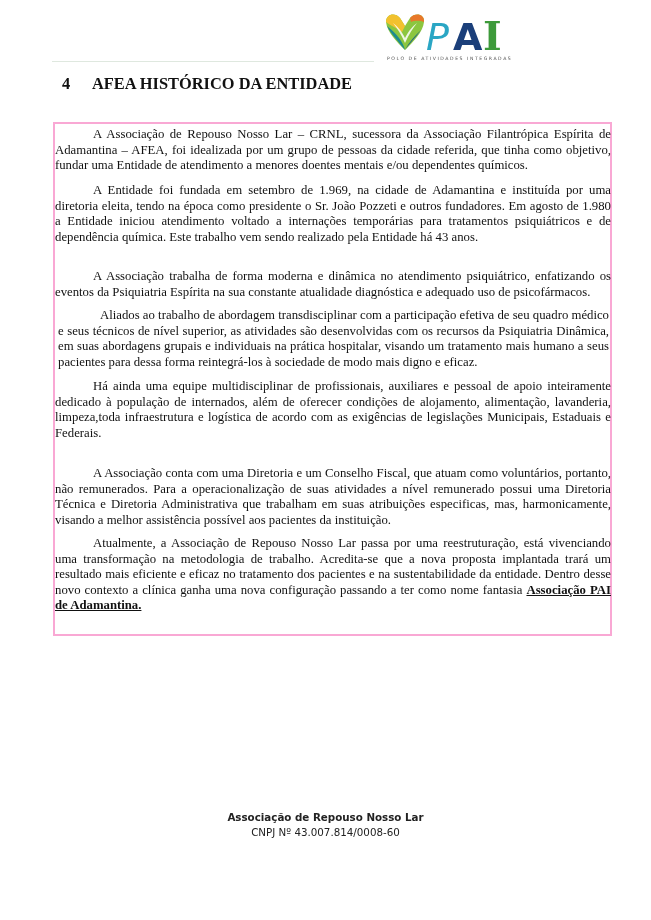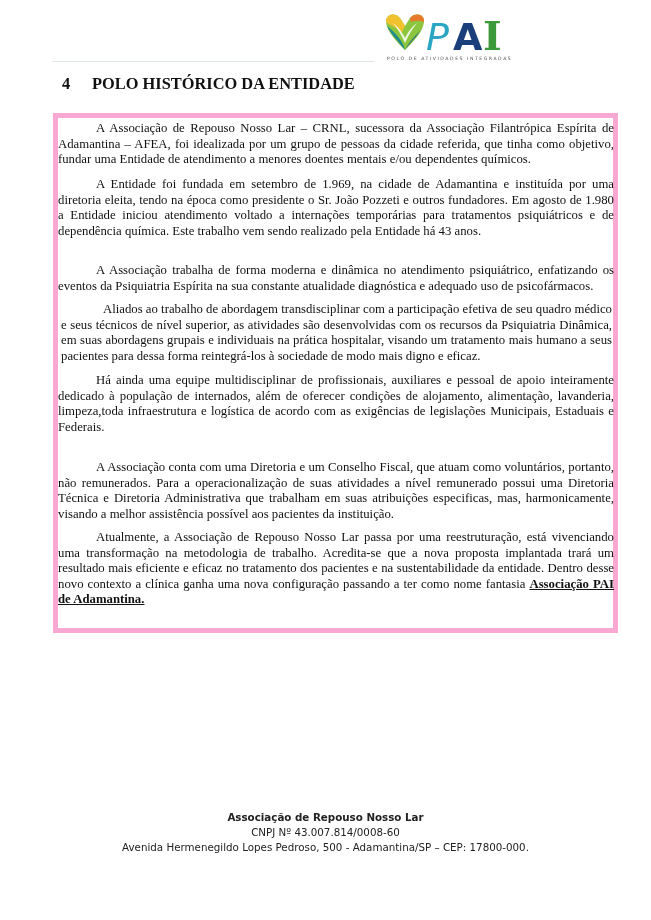--- a/index.html
+++ b/index.html
@@ -51,24 +51,24 @@
       color: #111;
       white-space: nowrap;
     }
     .section-title .num {
       display: inline-block;
       width: 30px;
     }
     .content-box {
       position: absolute;
       left: 53px;
-      top: 113px;
+      top: 122px;
       width: 555px;
       height: 510px;
-      border: 5px solid #f9a8d4;
+      border: 2px solid #f9a8d4;
       box-sizing: content-box;
       text-decoration: underline;
     }
     .para {
       position: absolute;
       left: 0;
       width: 556px;
       margin: 0;
       font-size: 12.75px;
       line-height: 15.5px;
@@ -120,30 +120,29 @@
     <text x="43" y="40" font-family="DejaVu Sans, sans-serif" font-size="38" font-style="italic" fill="#2aa6c4">P</text>
 
     <text x="70" y="40" font-family="DejaVu Sans, sans-serif" font-size="38" font-weight="bold" fill="#1b3f7a">A</text>
 
     <text x="100" y="40" font-family="DejaVu Serif, serif" font-size="40" font-weight="bold" fill="#3d9a3a">I</text>
   </svg>
   <div class="logo-tagline">POLO DE ATIVIDADES INTEGRADAS</div>
 </div>
 
 <div class="section-title">
-  <span class="num">4</span><span>POLO HISTÓRICO DA ENTIDADE</span>
+  <span class="num">4</span><span>AFEA HISTÓRICO DA ENTIDADE</span>
 </div>
 
 <div class="content-box">
   <p class="para p1">A Associação de Repouso Nosso Lar – CRNL, sucessora da Associação Filantrópica Espírita de Adamantina – AFEA, foi idealizada por um grupo de pessoas da cidade referida, que tinha como objetivo, fundar uma Entidade de atendimento a menores doentes mentais e/ou dependentes químicos.</p>
   <p class="para p2">A Entidade foi fundada em setembro de 1.969, na cidade de Adamantina e instituída por uma diretoria eleita, tendo na época como presidente o Sr. João Pozzeti e outros fundadores. Em agosto de 1.980 a Entidade iniciou atendimento voltado a internações temporárias para tratamentos psiquiátricos e de dependência química. Este trabalho vem sendo realizado pela Entidade há 43 anos.</p>
   <p class="para p3">A Associação trabalha de forma moderna e dinâmica no atendimento psiquiátrico, enfatizando os eventos da Psiquiatria Espírita na sua constante atualidade diagnóstica e adequado uso de psicofármacos.</p>
   <p class="para p4">Aliados ao trabalho de abordagem transdisciplinar com a participação efetiva de seu quadro médico e seus técnicos de nível superior, as atividades são desenvolvidas com os recursos da Psiquiatria Dinâmica, em suas abordagens grupais e individuais na prática hospitalar, visando um tratamento mais humano a seus pacientes para dessa forma reintegrá-los à sociedade de modo mais digno e eficaz.</p>
   <p class="para p5">Há ainda uma equipe multidisciplinar de profissionais, auxiliares e pessoal de apoio inteiramente dedicado à população de internados, além de oferecer condições de alojamento, alimentação, lavanderia, limpeza,toda infraestrutura e logística de acordo com as exigências de legislações Municipais, Estaduais e Federais.</p>
   <p class="para p6">A Associação conta com uma Diretoria e um Conselho Fiscal, que atuam como voluntários, portanto, não remunerados. Para a operacionalização de suas atividades a nível remunerado possui uma Diretoria Técnica e Diretoria Administrativa que trabalham em suas atribuições especificas, mas, harmonicamente, visando a melhor assistência possível aos pacientes da instituição.</p>
   <p class="para p7"><span>Atualmente, a Associação de Repouso Nosso Lar passa por uma reestruturação, está vivenciando uma transformação na metodologia de trabalho. Acredita-se que a nova proposta implantada trará um resultado mais eficiente e eficaz no tratamento dos pacientes e na sustentabilidade da entidade. Dentro desse novo contexto a clínica ganha uma nova configuração passando a ter como nome fantasia</span> <span class="brand">Associação PAI de Adamantina.</span></p>
 </div>
 
 <div class="footer">
   <div class="org">Associação de Repouso Nosso Lar</div>
   <div>CNPJ Nº 43.007.814/0008-60</div>
-  <div>Avenida Hermenegildo Lopes Pedroso, 500 - Adamantina/SP – CEP: 17800-000.</div>
 </div>
 
 </body></html>

